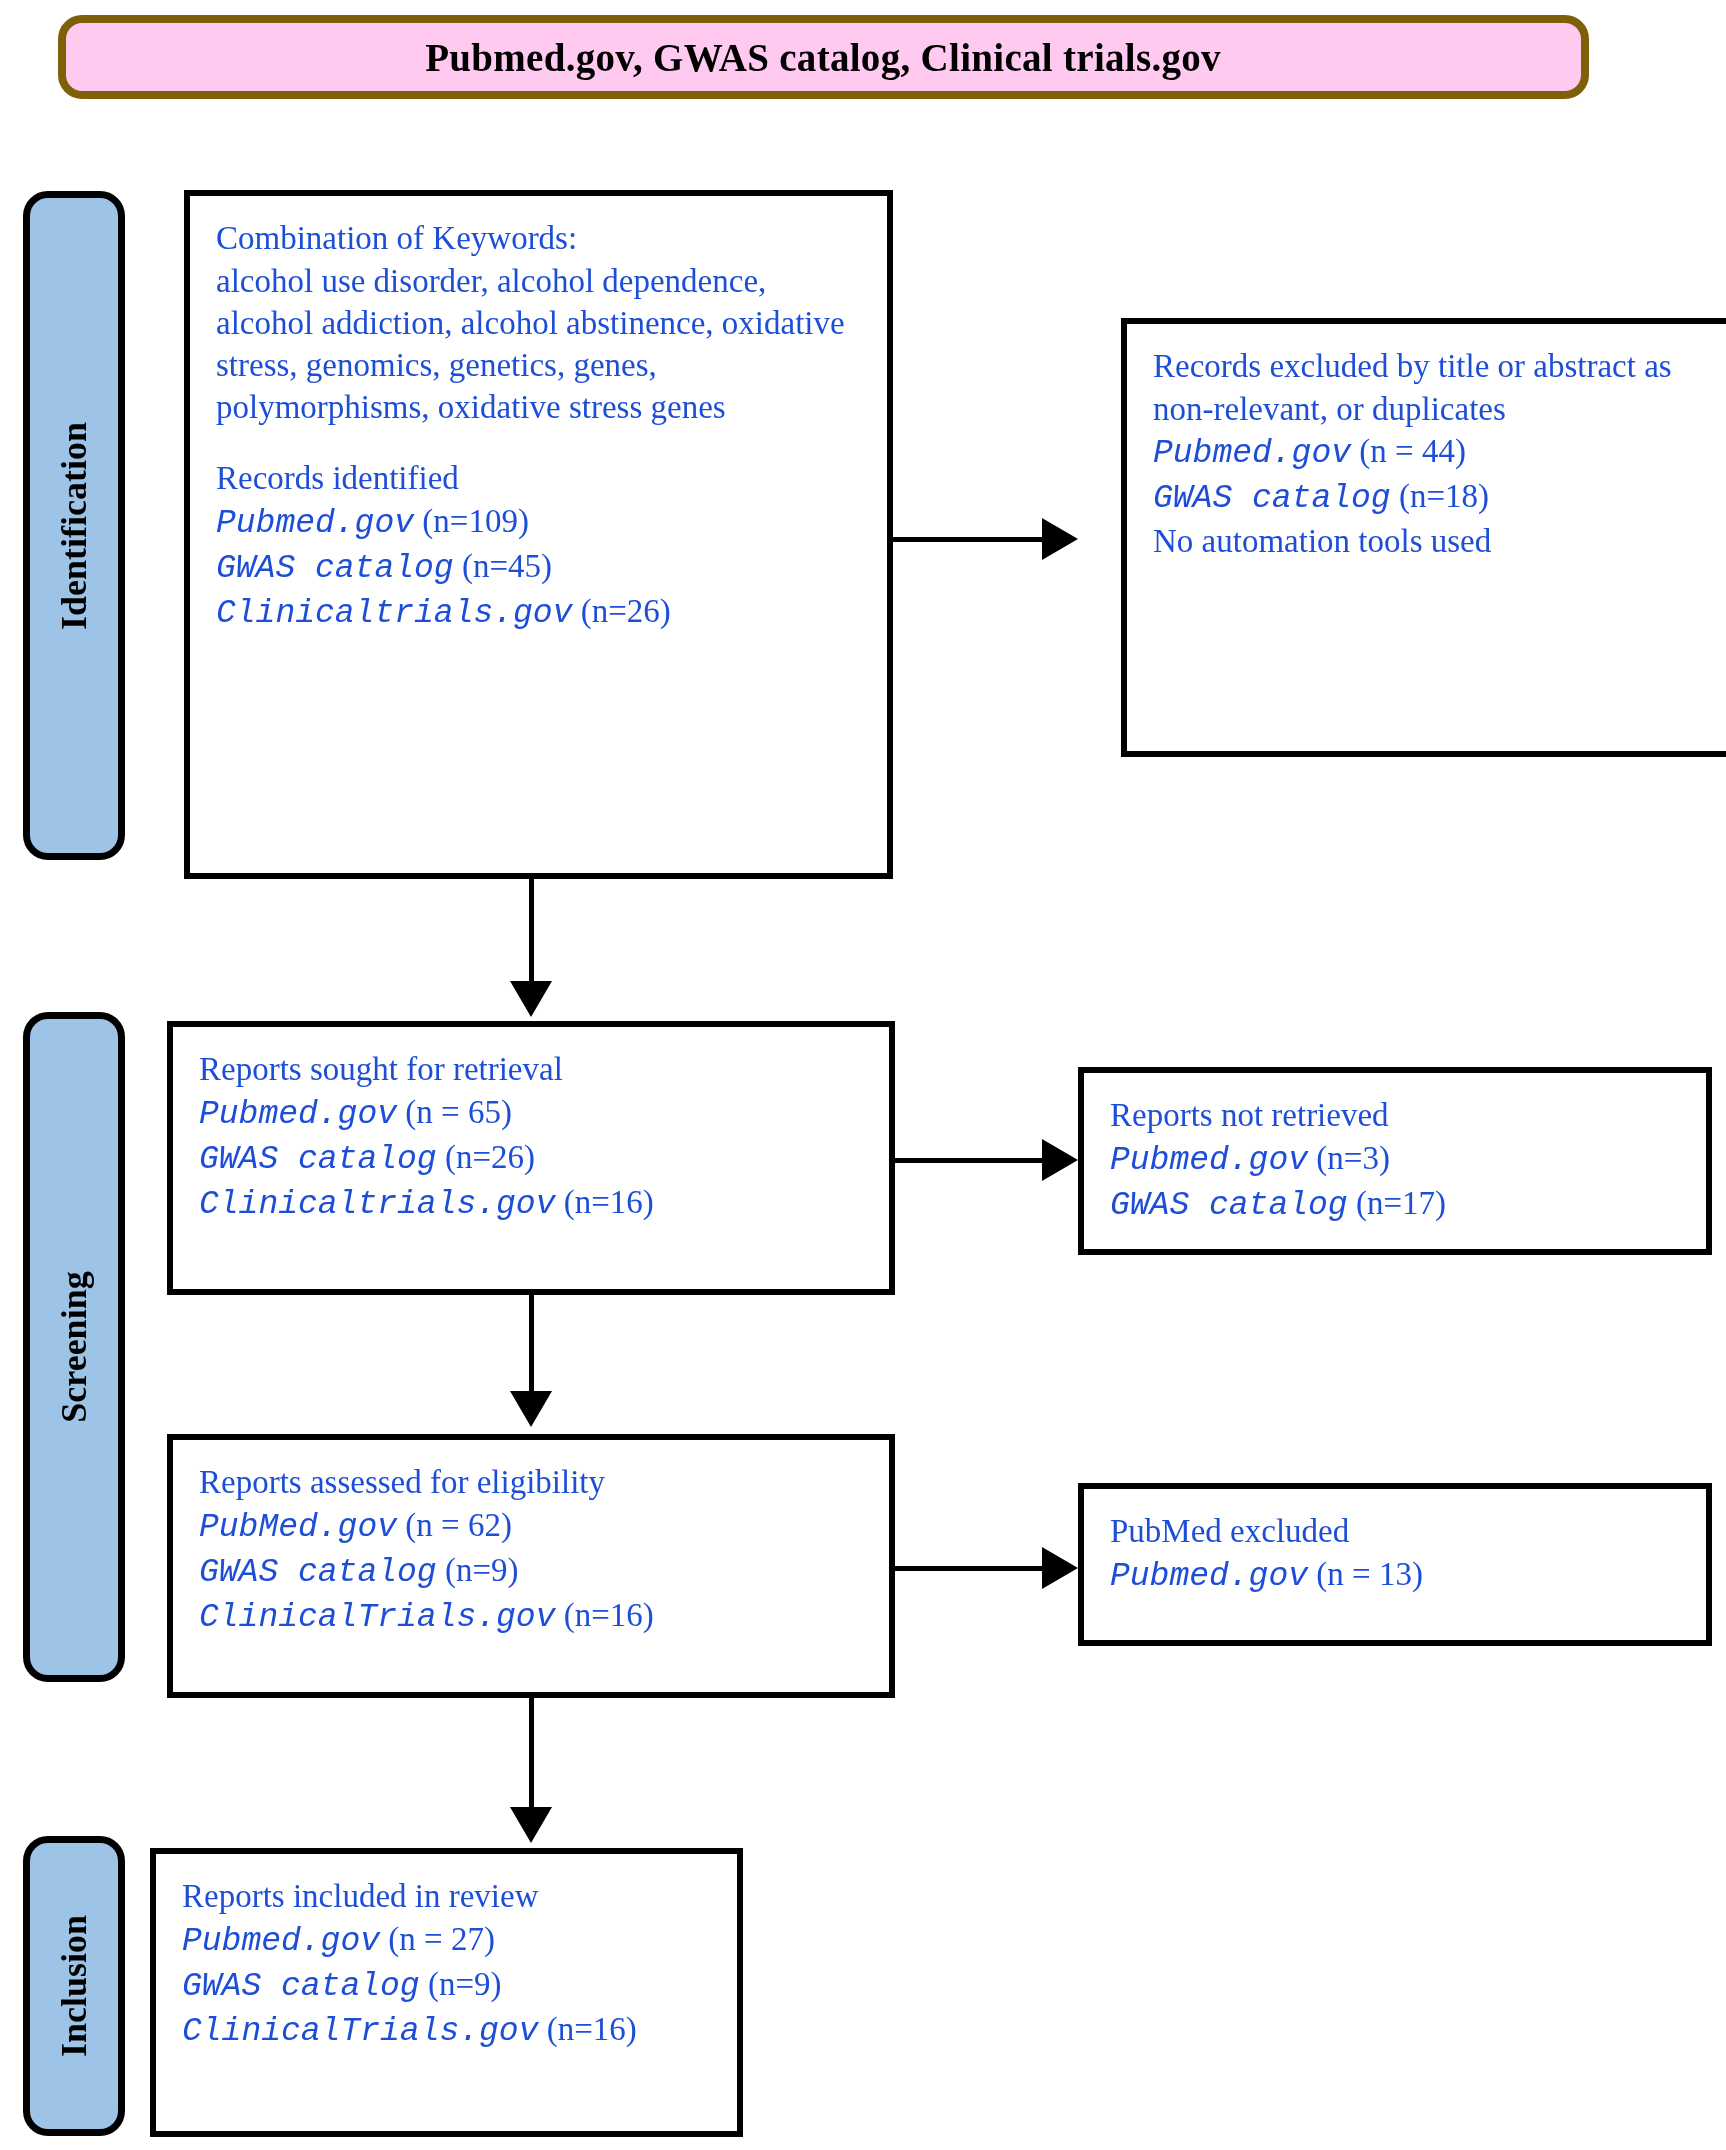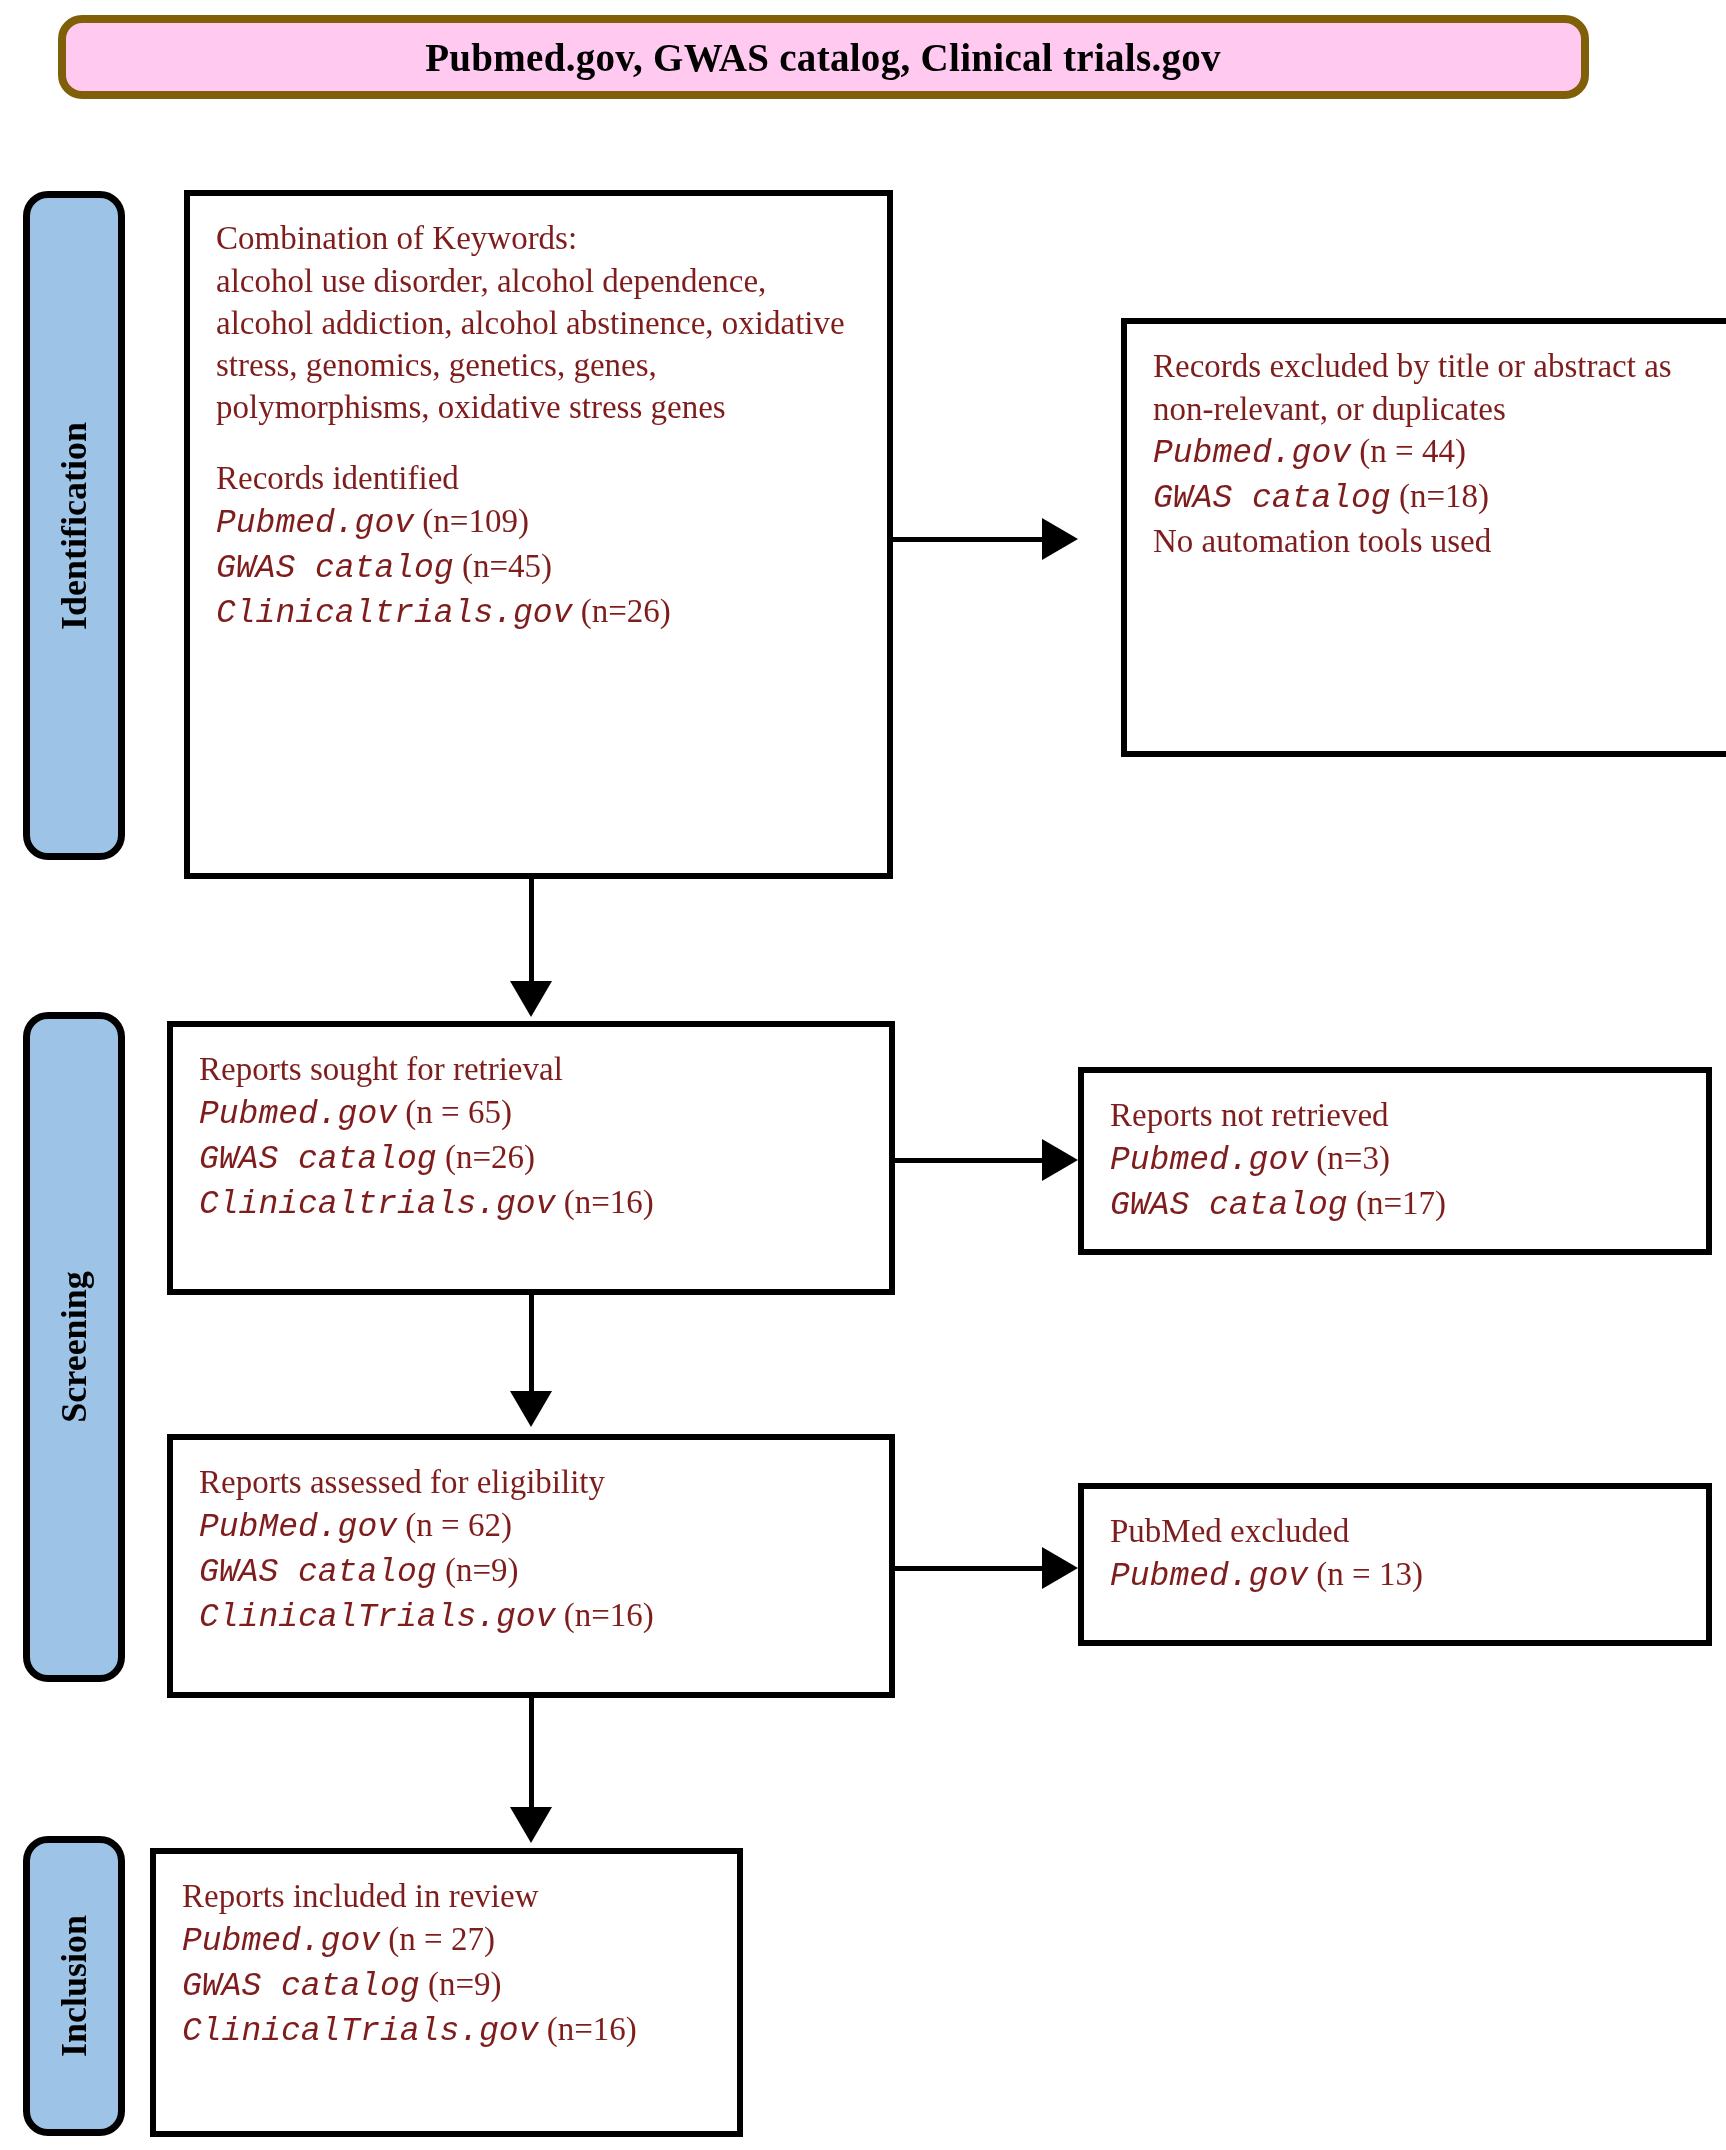--- a/index.html
+++ b/index.html
@@ -70,21 +70,21 @@
   .flow-box {
     position: absolute;
     box-sizing: border-box;
     background: #ffffff;
     border: 6.3px solid #000000;
     padding: 21.3px 25px 12.6px 26px;
   }
   .flow-text {
     font-size: 33px;
     line-height: 1.28;
-    color: #7f1d1d;
+    color: #1d4ed8;
   }
   .flow-text .src { font-style: italic; font-family: Liberation Mono, monospace; }
   .flow-text .gap { display: block; height: 29px; }
 
   
   .box-identified   { left: 184px; top: 190px;  width: 709px; height: 689px; }
   .box-sought       { left: 167px; top: 1021px; width: 728px; height: 274px;  }
   .box-assessed     { left: 167px; top: 1434px; width: 728px; height: 264px;  }
   .box-included     { left: 150px; top: 1848px; width: 593px; height: 289px;  }
 

